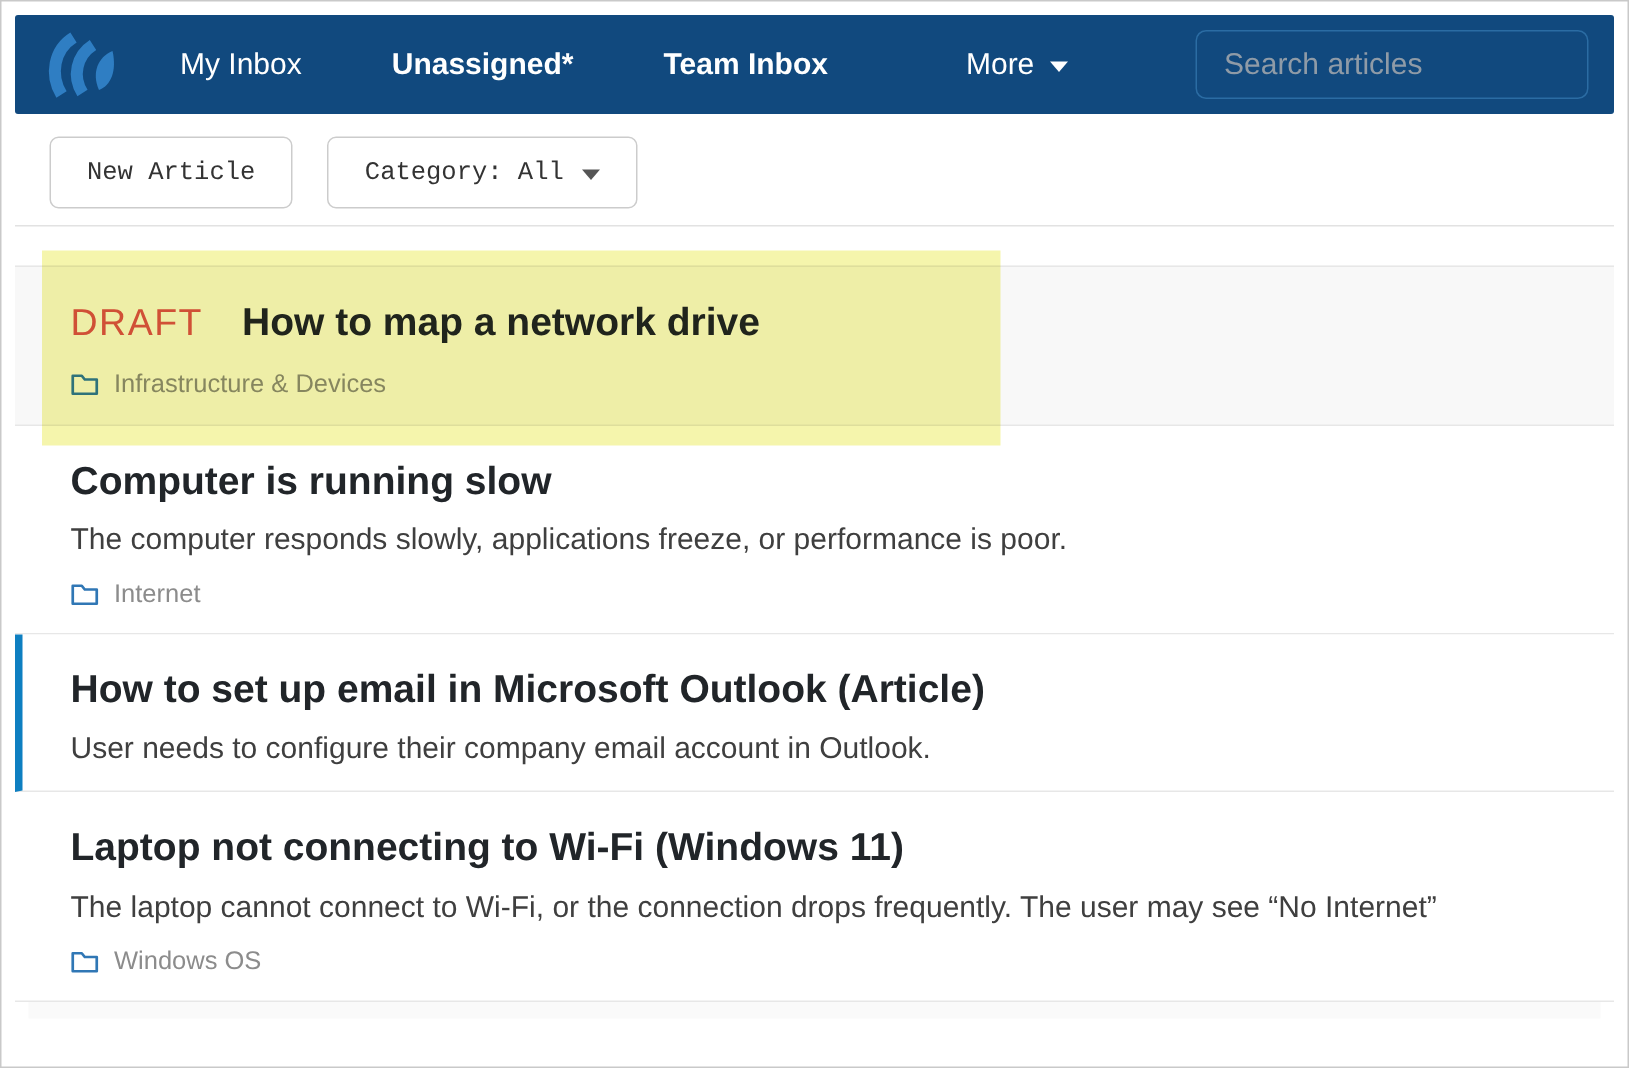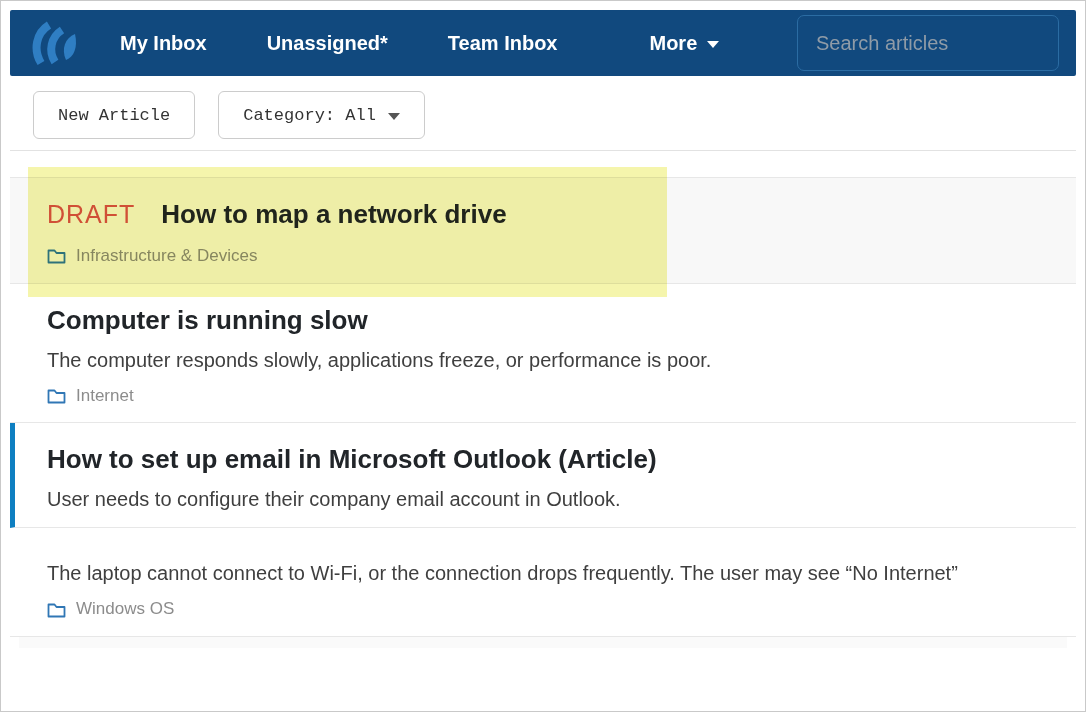--- a/index.html
+++ b/index.html
@@ -25,36 +25,35 @@
     display: flex;
     align-items: center;
   }
   .brand { margin-left: 21px; width: 56px; height: 46px; display: flex; align-items: center; }
   .nav-item {
     color: #ffffff;
     font-size: 20px;
     cursor: pointer;
     display: flex; align-items: center;
     white-space: nowrap;
-    font-weight: bold;
   }
   .nav-item.first { margin-left: 33px; }
   .nav-item + .nav-item { margin-left: 60px; }
   .nav-item.bold { font-weight: bold; }
   .nav-item.more { margin-left: 92px; }
   .caret-down {
     width: 0; height: 0; display: inline-block;
     border-left: 6px solid transparent;
     border-right: 6px solid transparent;
     border-top: 7px solid #ffffff;
     margin-left: 10px; margin-top: 3px;
   }
   .search-wrap { margin-left: auto; margin-right: 17px; }
   .search-input {
-    width: 262px; height: 56px;
+    width: 262px; height: 46px;
     background: transparent;
     border: 1px solid #2B6CA3;
     border-radius: 7px;
     padding: 0 18px;
     font-size: 20px;
     color: #e5e5e5;
     font-family: "Liberation Sans", "DejaVu Sans", sans-serif;
     outline: none;
   }
   .search-input::placeholder { color: #8F9BA7; opacity: 1; }
@@ -218,20 +217,23 @@
     </div>
 
     <div class="article-row selected">
       <div class="title-line">
         <span class="article-title">How to set up email in Microsoft Outlook (Article)</span>
       </div>
       <div class="article-desc">User needs to configure their company email account in Outlook.</div>
     </div>
 
     <div class="article-row">
+      <div class="title-line">
+        <span class="article-title">Laptop not connecting to Wi-Fi (Windows 11)</span>
+      </div>
       <div class="article-desc">The laptop cannot connect to Wi-Fi, or the connection drops frequently. The user may see “No Internet”</div>
       <div class="article-cat">
         <span class="folder-icon">
           <svg width="19" height="16" viewBox="0 0 19 16" xmlns="http://www.w3.org/2000/svg">
             <path d="M1.5 2.5 h6 l2 2.5 h8 v9.5 h-16 Z" fill="none" stroke="#3077B5" stroke-width="1.8" stroke-linejoin="round"></path>
           </svg>
         </span>
         <span>Windows OS</span>
       </div>
     </div>

